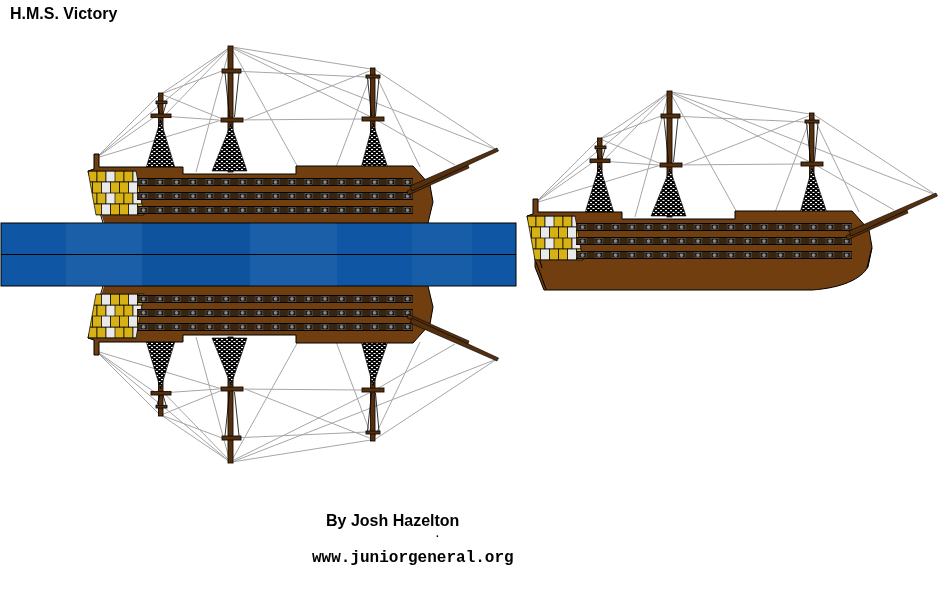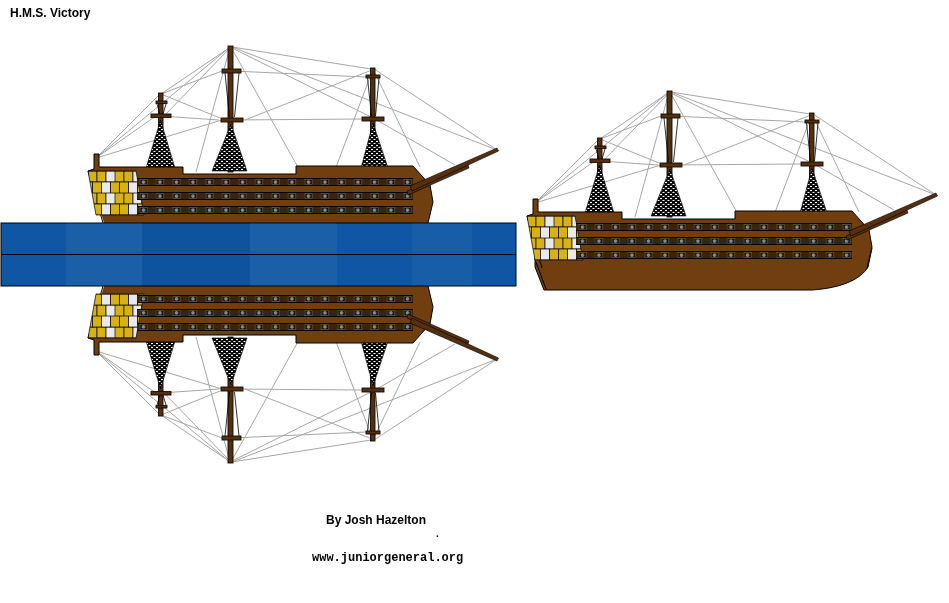--- a/index.html
+++ b/index.html
@@ -9,21 +9,21 @@
     --mast-brown:#55300E; --mast-outline:#140B04;
     --rigging-gray:#A6A6A6; --net-black:#000000; --net-white:#FFFFFF;
     --stern-gold:#D8B214; --stern-white:#E9E9E9;
     --water-blue:#0F57A4;
   }
   html,body{margin:0;padding:0;}
   body{width:949px;height:603px;background:var(--background);position:relative;overflow:hidden;
        font-family:"Liberation Sans", sans-serif;}
   .sheet{position:absolute;left:0;top:0;width:949px;height:603px;}
   .art{position:absolute;left:0;top:0;}
-  .txt{position:absolute;color:var(--text);font-weight:bold;font-size:12px;line-height:13px;white-space:nowrap;}
+  .txt{position:absolute;color:var(--text);font-weight:bold;font-size:16px;line-height:13px;white-space:nowrap;}
   .title{left:10px;top:7px;}
   .byline{left:326px;top:514px;}
   .stray{left:436px;top:527px;font-size:10px;}
   .url{left:312px;top:552px;font-family:Liberation Mono, monospace;}
 </style>
 </head>
 <body>
 
 <div class="sheet">
 

